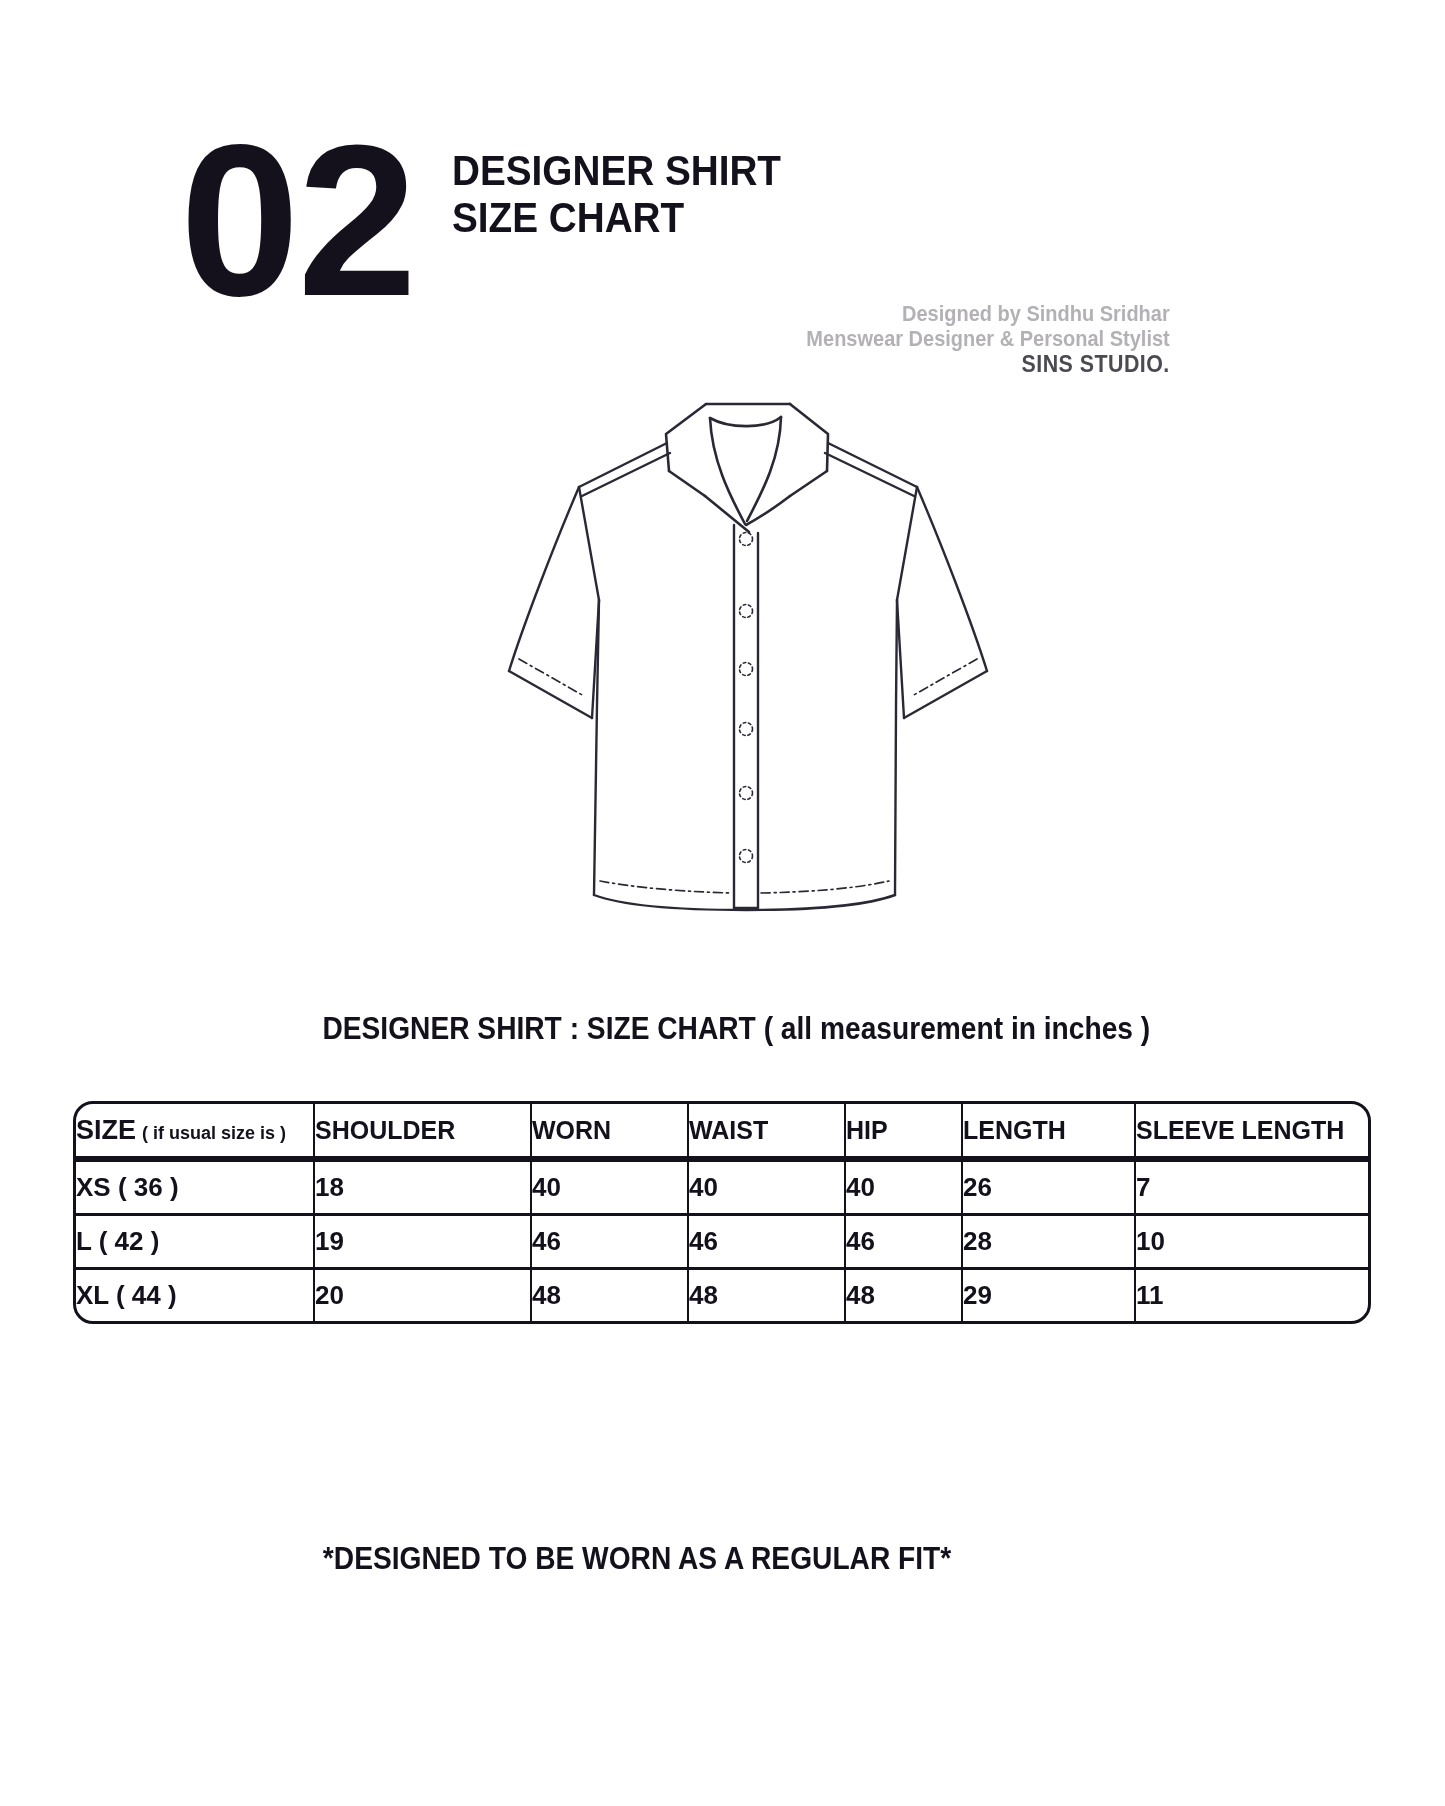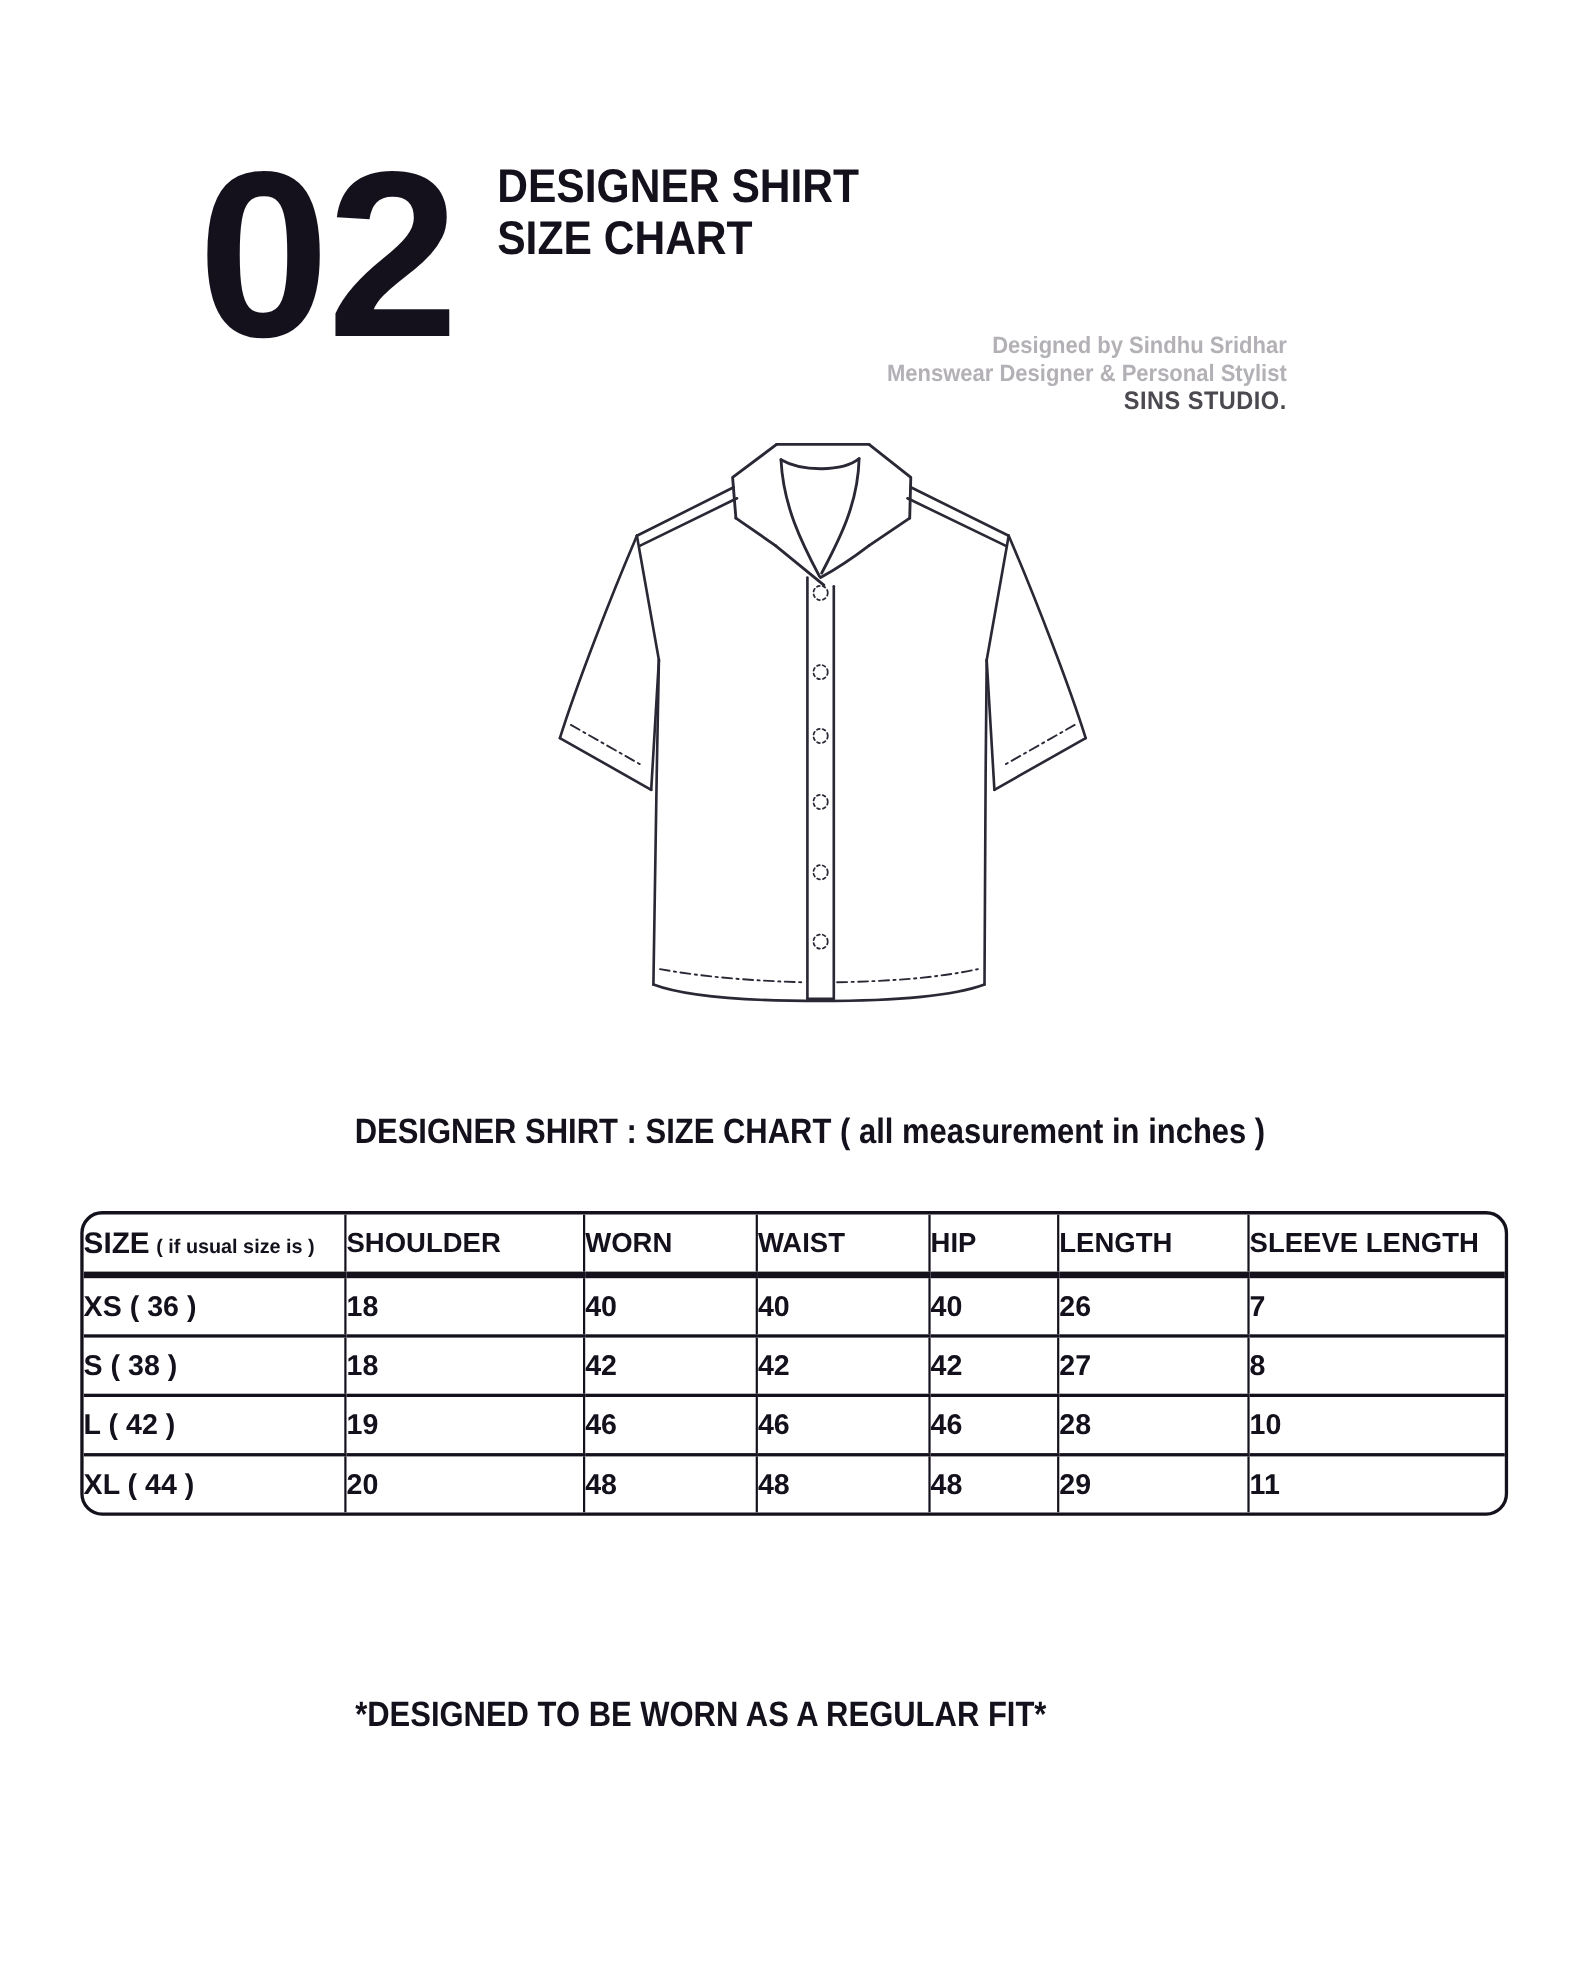--- a/index.html
+++ b/index.html
@@ -2,21 +2,21 @@
 <html style="--ink: #14111c; --line: #2b2836; --muted: #b3b0b6; --brand: #4c4a50; --paper: #ffffff;"><head>
 <meta charset="utf-8">
 <style>
   html,body{margin:0;padding:0;background:#ffffff;}
   .canvas{
     position:relative;width:1445px;height:1806px;background:var(--paper,#fff);
     font-family:"Liberation Sans",sans-serif;overflow:hidden;
   }
   
   .page-number{
-    position:absolute;left:180px;top:123px;
+    position:absolute;left:180px;top:113px;
     font-size:215px;line-height:1;font-weight:700;color:var(--ink);
     letter-spacing:-2px;
   }
   .title-block{
     position:absolute;left:452px;top:147px;
     font-size:43px;line-height:47px;font-weight:700;color:var(--ink);
     transform:scaleX(.90);transform-origin:left top;white-space:nowrap;
   }
   .credits{
     position:absolute;right:275px;top:302px;text-align:right;
@@ -155,29 +155,20 @@
           <tr>
             <td class="c0">XS ( 36 )</td>
             <td class="c1">18</td>
             <td class="c2">40</td>
             <td class="c3">40</td>
             <td class="c4">40</td>
             <td class="c5">26</td>
             <td class="c6">7</td>
           </tr>
           <tr>
-            <td class="c0">S ( 38 )</td>
-            <td class="c1">18</td>
-            <td class="c2">42</td>
-            <td class="c3">42</td>
-            <td class="c4">42</td>
-            <td class="c5">27</td>
-            <td class="c6">8</td>
-          </tr>
-          <tr>
             <td class="c0">L ( 42 )</td>
             <td class="c1">19</td>
             <td class="c2">46</td>
             <td class="c3">46</td>
             <td class="c4">46</td>
             <td class="c5">28</td>
             <td class="c6">10</td>
           </tr>
           <tr>
             <td class="c0">XL ( 44 )</td>

